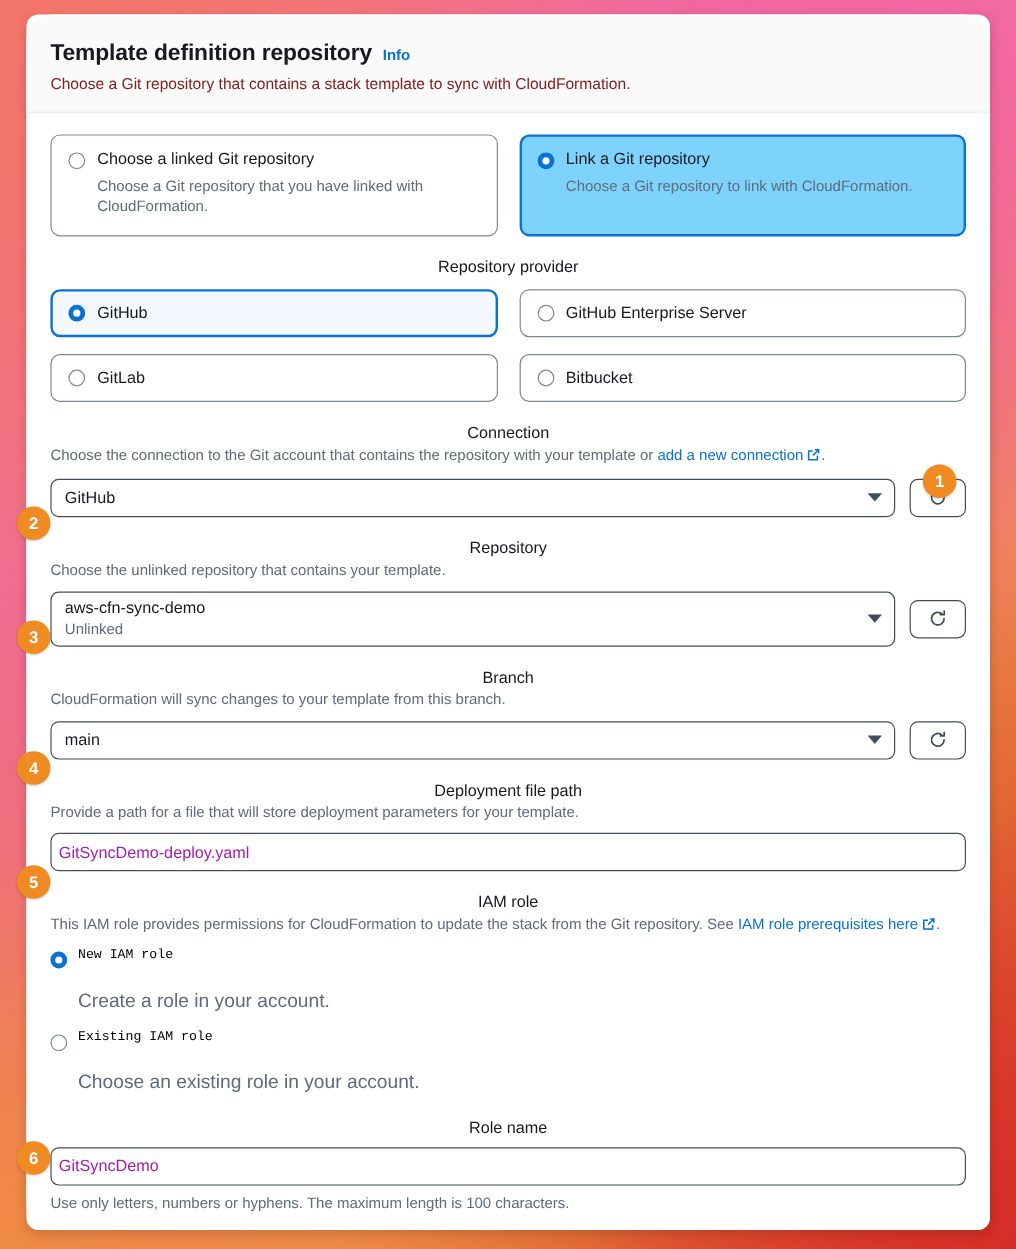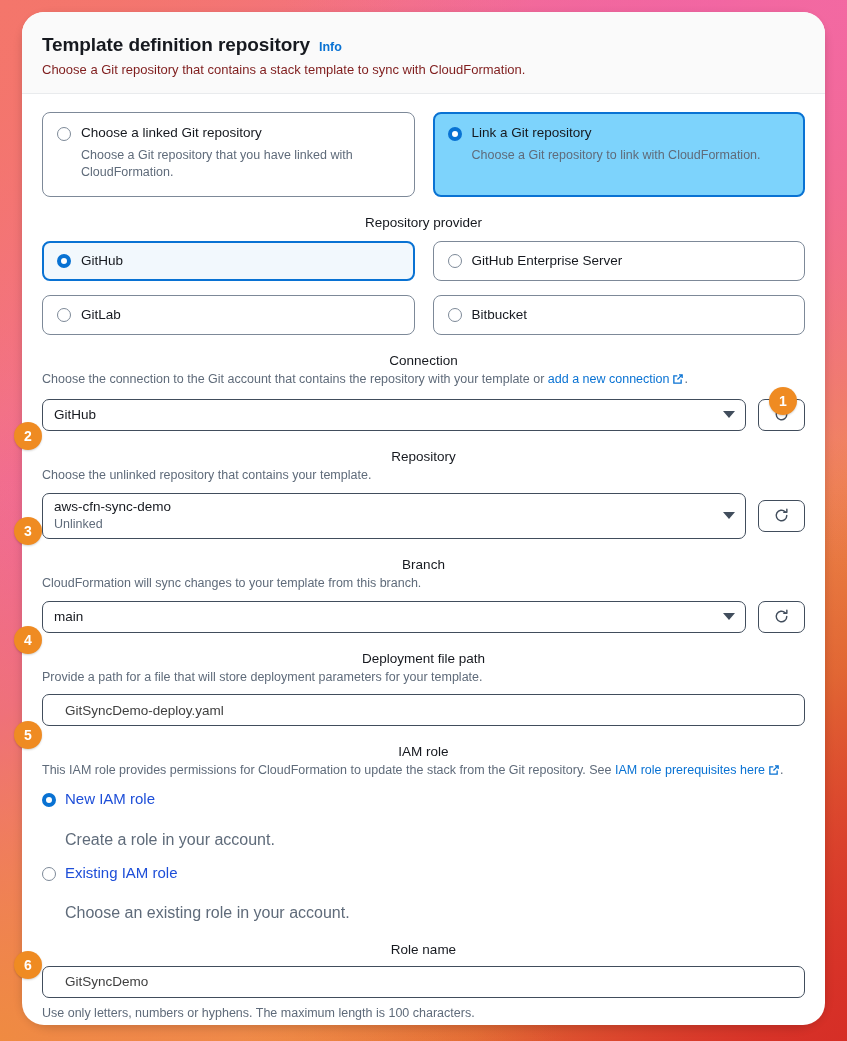--- a/index.html
+++ b/index.html
@@ -24,21 +24,21 @@
       radial-gradient(circle at 0% 100%, rgba(239,140,63,0.95) 0%, rgba(239,140,63,0) 42%),
       radial-gradient(circle at 100% 100%, rgba(214,46,38,0.95) 0%, rgba(214,46,38,0) 45%);
     pointer-events: none;
   }
 
   .card {
     position: absolute;
     left: 22px; top: 12px;
     width: 803px; height: 1013px;
     background: #ffffff;
-    border-radius: 28px;
+    border-radius: 10px;
     box-shadow: 0 3px 10px rgba(0,0,0,0.16);
     overflow: visible;
   }
   .card-clip {
     position: absolute; inset: 0;
     border-radius: 22px;
     overflow: hidden;
     background: #ffffff;
   }
 
@@ -147,41 +147,41 @@
     margin-left: 8px;
   }
 
   .textinput {
     flex: 1;
     border: 1px solid #414d5c;
     border-radius: 7px;
     background: #fff;
     height: 32px;
     display: flex; align-items: center;
-    padding: 0 22px;
-    font-size: 13.5px; color: #404040;
+    padding: 0 6px;
+    font-size: 13.5px; color: #a21caf;
   }
 
   .refresh-btn {
     flex: 0 0 auto;
     width: 47px; height: 32px;
     border: 1px solid #414d5c;
     border-radius: 7px;
     background: #fff;
     display: flex; align-items: center; justify-content: center;
     cursor: pointer;
   }
   .refresh-btn svg { display: block; }
 
   
   .radio-list { margin-top: 9px; }
   .radio-item { display: flex; gap: 9px; cursor: pointer; }
   .radio-item + .radio-item { margin-top: 13px; }
   .radio-item .radio { margin-top: 3px; }
-  .ri-label { font-size: 15px; color: #1d4ed8; line-height: 1.25; }
+  .ri-label { font-size: 11px; color: #000000; line-height: 1.25; font-family: Liberation Mono, monospace; }
   .ri-desc { font-size: 16px; color: #5f6b7a; margin-top: 20px; line-height: 1.35; }
 
   .link { color: #0972d3; text-decoration: none; cursor: pointer; }
   .ext-icon {
     display: inline-block; vertical-align: -2px;
     margin-left: 3px;
   }
 
   .hint { font-size: 12.5px; color: #5f6b7a; margin-top: 7px; line-height: 1.35; }
 

